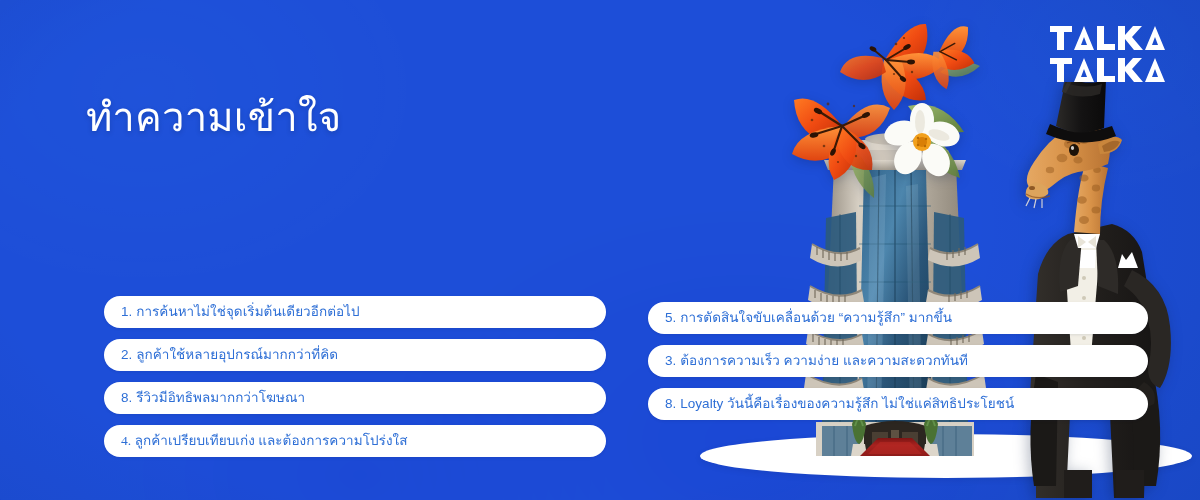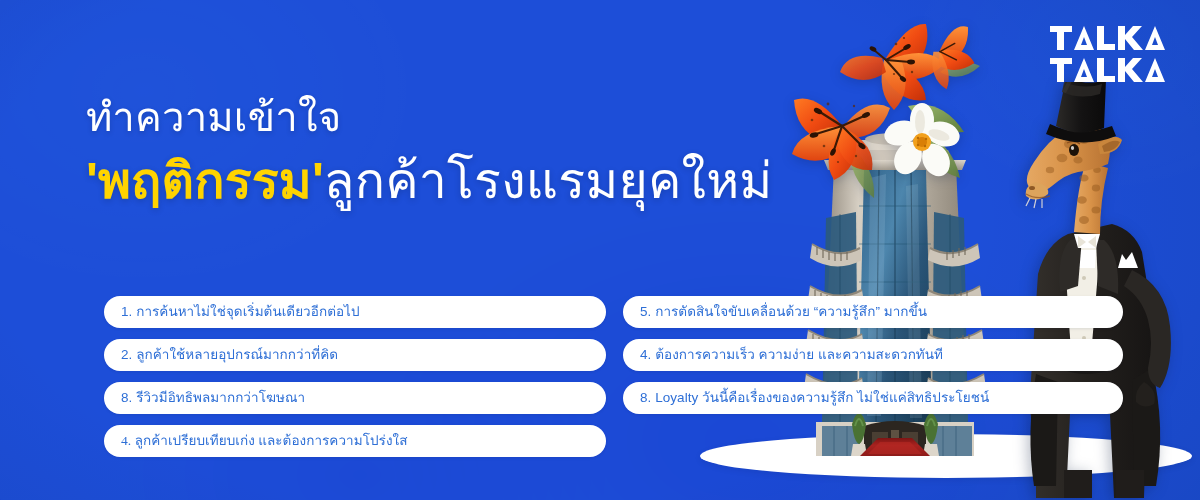--- a/index.html
+++ b/index.html
@@ -59,21 +59,21 @@
     display:flex; align-items:center;
     padding:0 17px;
     box-shadow:0 1px 3px rgba(0,22,58,.10);
     overflow:hidden;
   }
   .pill span{
     color:#2E6FD6; font-size:13.5px; line-height:1;
     white-space:nowrap; letter-spacing:.05px;
   }
   .col-l .pill{ left:88px; width:502px; }
-  .col-r .pill{ left:607px; width:500px; }
+  .col-r .pill{ left:632px; width:500px;margin-top:6px; }
   .r1{ top:296px; } .r2{ top:339px; } .r3{ top:382px; } .r4{ top:425px;font-family:Liberation Serif, serif; }
 
   
   .ell{
     position:absolute; z-index:8;
     left:700px; top:434px; width:492px; height:44px;
     background:#ffffff; border-radius:50%;
     box-shadow:0 2px 6px rgba(0,20,60,.10);
   }
 
@@ -493,23 +493,20 @@
           <path d="M68 0 h7 v9 l8 -9 h9 l-10 11 l11 13 h-9 l-9 -11 v11 h-7 Z"></path>
           <path d="M95 24 L105 0 L115 24 Z M102 19 h6 l-3 -8 Z"></path>
         </g>
       </g>
     </svg>
 
   </div>
 
   <div class="headline">
     <div class="h-l1">ทำความเข้าใจ</div>
-    <div class="h-l2">
-      <span class="h-quote">'</span><span class="h-em">พฤติกรรม</span><span class="h-quote">'</span><span class="h-rest">ลูกค้าโรงแรมยุคใหม่</span>
-    </div>
   </div>
 
   <div class="pills col-l">
     <div class="pill r1">
       <span>1. การค้นหาไม่ใช่จุดเริ่มต้นเดียวอีกต่อไป</span>
     </div>
     <div class="pill r2">
       <span>2. ลูกค้าใช้หลายอุปกรณ์มากกว่าที่คิด</span>
     </div>
     <div class="pill r3">
@@ -518,20 +515,20 @@
     <div class="pill r4">
       <span>4. ลูกค้าเปรียบเทียบเก่ง และต้องการความโปร่งใส</span>
     </div>
   </div>
 
   <div class="pills col-r">
     <div class="pill r1">
       <span>5. การตัดสินใจขับเคลื่อนด้วย “ความรู้สึก” มากขึ้น</span>
     </div>
     <div class="pill r2">
-      <span>4. ต้องการความเร็ว ความง่าย และความสะดวกทันที</span>
+      <span>3. ต้องการความเร็ว ความง่าย และความสะดวกทันที</span>
     </div>
     <div class="pill r3">
       <span>8. Loyalty วันนี้คือเรื่องของความรู้สึก ไม่ใช่แค่สิทธิประโยชน์</span>
     </div>
   </div>
 
 </div>
 
 </body></html>

